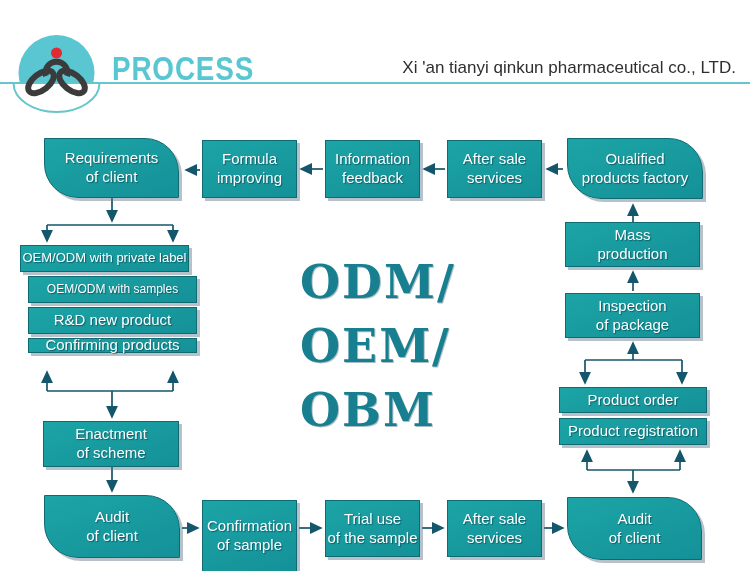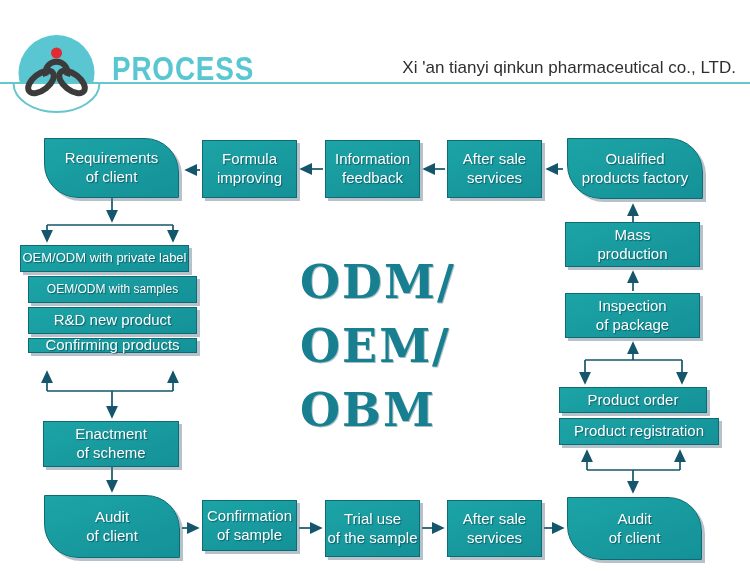--- a/index.html
+++ b/index.html
@@ -42,28 +42,28 @@
   .b-formula      { left:202px; top:140px; width:95px;  height:58px; }
   .b-information  { left:325px; top:140px; width:95px;  height:58px; }
   .b-aftersale-t  { left:447px; top:140px; width:95px;  height:58px; }
   .b-factory      { left:567px; top:138px; width:136px; height:61px; }
   .b-stack1 { left:20px; top:245px; width:169px; height:27px; font-size:13px; }
   .b-stack2 { left:28px; top:276px; width:169px; height:27px; font-size:12px; }
   .b-stack3 { left:28px; top:307px; width:169px; height:27px; }
   .b-stack4 { left:28px; top:338px; width:169px; height:15px; }
   .b-enactment    { left:43px;  top:421px; width:136px; height:46px; }
   .b-audit-l      { left:44px;  top:495px; width:136px; height:63px; }
-  .b-confirmation { left:202px; top:500px; width:95px;  height:51px; }
+  .b-confirmation { left:202px; top:500px; width:95px;  height:72px; }
   .b-trial        { left:325px; top:500px; width:95px;  height:57px; }
   .b-aftersale-b  { left:447px; top:500px; width:95px;  height:57px; }
   .b-audit-r      { left:567px; top:497px; width:135px; height:63px; }
   .b-mass         { left:565px; top:222px; width:135px; height:45px; }
   .b-inspection   { left:565px; top:293px; width:135px; height:45px; }
   .b-order        { left:559px; top:387px; width:148px; height:26px; }
-  .b-registration { left:559px; top:418px; width:160px; height:27px; }
+  .b-registration { left:559px; top:418px; width:148px; height:27px; }
   
   .center-text {
     position:absolute; left:300px; top:250px; z-index:2;
     font-family:"DejaVu Serif","Liberation Serif", serif;
     font-weight:bold; font-size:46px; line-height:64px;
     color:#177f90; letter-spacing:2px;
     text-shadow:1px 1px 0 rgba(10,70,85,.35);
   }
   .arrows { position:absolute; left:0; top:0; z-index:2; }
 </style>

